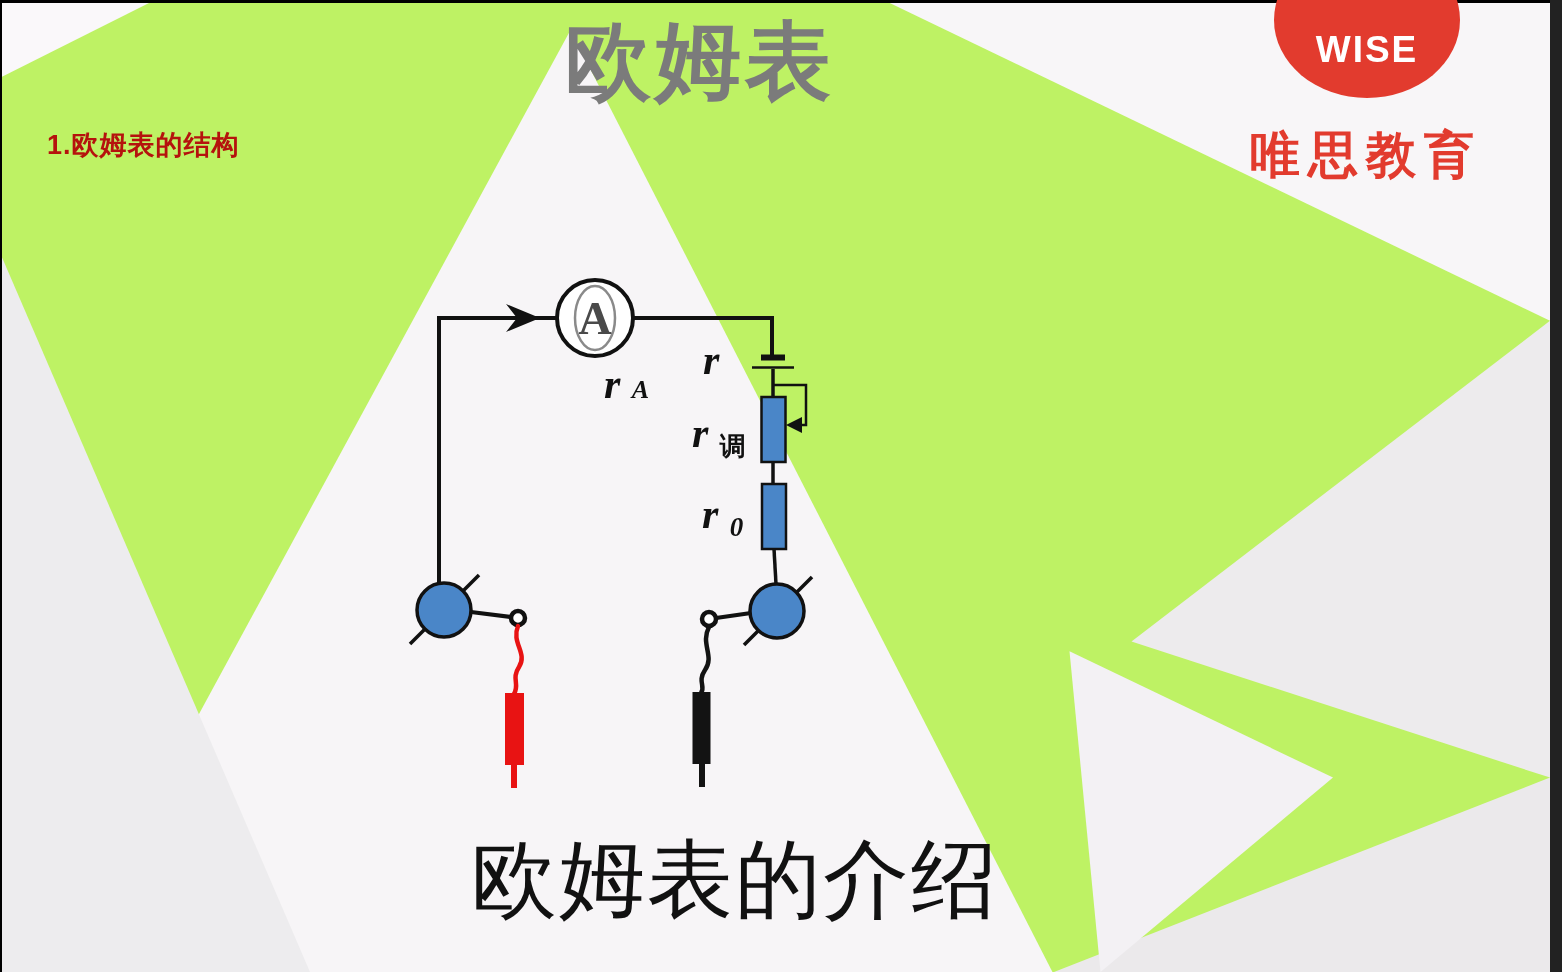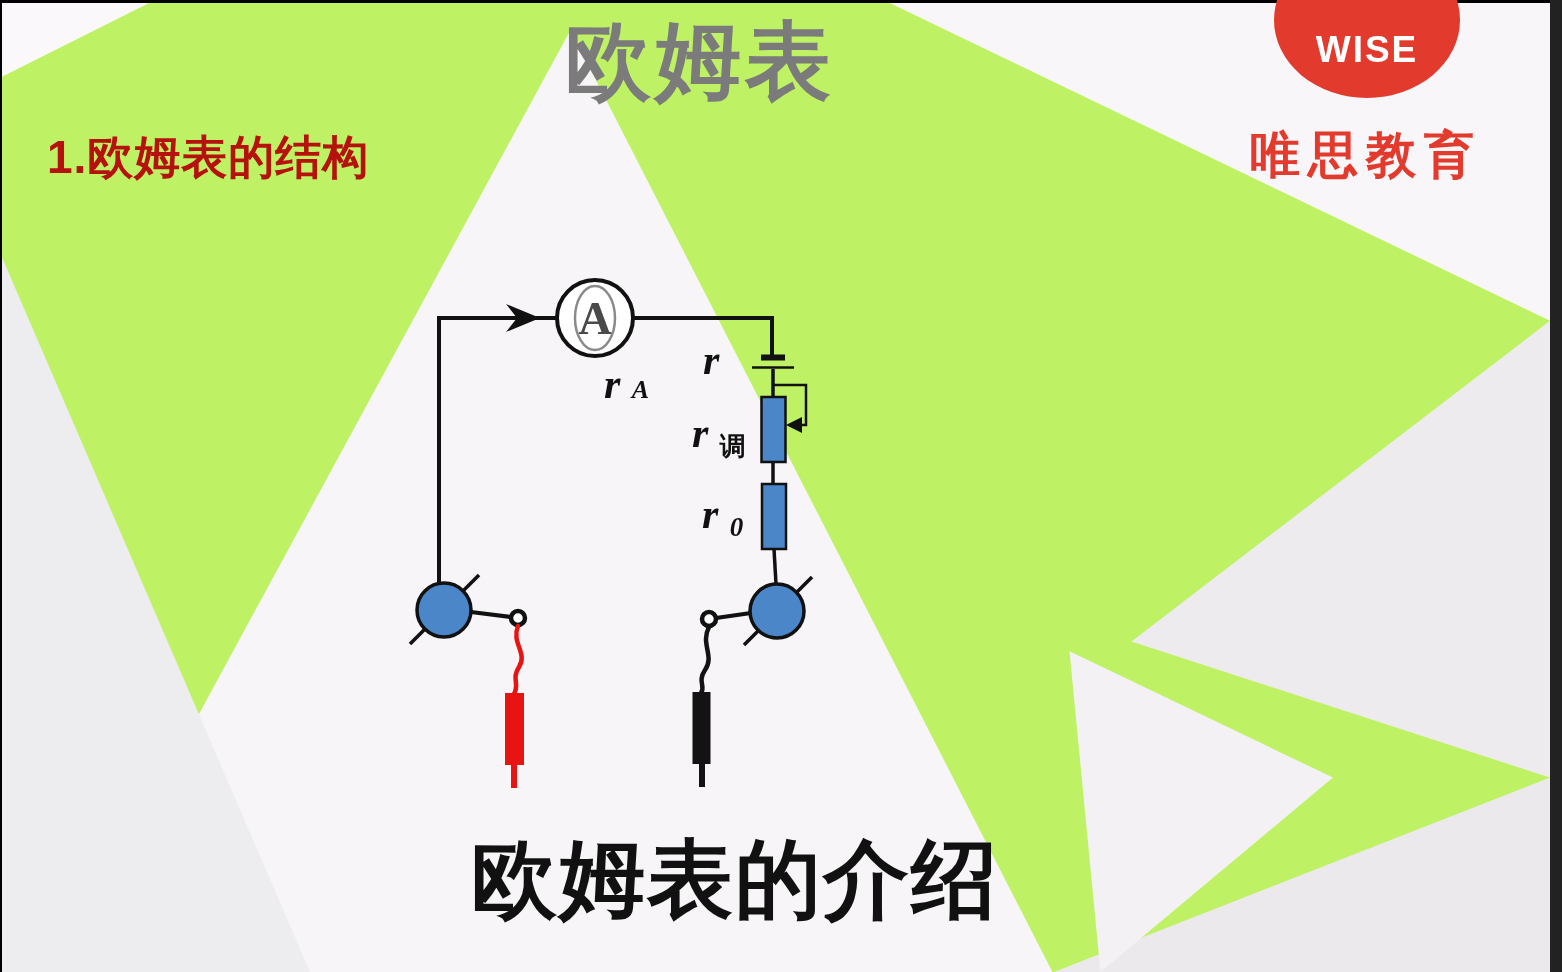--- a/index.html
+++ b/index.html
@@ -18,37 +18,37 @@
   .f7{background:#f3f1f4;clip-path:polygon(69% 67%,86% 80%,71% 100%);}
   .edge-top{position:absolute;left:0;top:0;width:100%;height:3px;background:#000;}
   .edge-left{position:absolute;left:0;top:0;width:2px;height:100%;background:#000;}
 
   .page-title{
     position:absolute;left:700px;top:4px;transform:translateX(-50%);
     font-size:86px;font-weight:bold;color:#7b7b7b;letter-spacing:4px;white-space:nowrap;
   }
   .section-heading{
     position:absolute;left:47px;top:127px;
-    font-size:46px;font-weight:bold;color:#b5120d;letter-spacing:1px;white-space:nowrap;
+    font-size:27px;font-weight:bold;color:#b5120d;letter-spacing:1px;white-space:nowrap;
   }
   .logo-ellipse{
     position:absolute;left:1274px;top:-58px;width:186px;height:156px;
     background:#e23b2e;border-radius:50%;
   }
   .logo-text{
     position:absolute;left:50%;top:63px;transform:translateX(-50%);
     color:#ffffff;font-size:37px;font-weight:bold;letter-spacing:2px;margin-top:24px;
   }
   .brand-name{
     position:absolute;left:1250px;top:122px;
     font-size:50px;font-weight:bold;color:#e23b2e;letter-spacing:8px;white-space:nowrap;font-family:Liberation Serif, serif;
   }
   .caption{
     position:absolute;left:735px;top:822px;transform:translateX(-50%);
-    font-size:86px;font-weight:700;color:#111;letter-spacing:2px;white-space:nowrap;
+    font-size:86px;font-weight:400;color:#111;letter-spacing:2px;white-space:nowrap;
   }
   svg.circuit{position:absolute;left:0;top:0;}
   .lbl{font-family:"Liberation Serif","DejaVu Serif",serif;font-weight:bold;fill:#111;}
 </style>
 </head>
 <body>
 
 <div class="stage">
 
   <div class="facet f1"></div>

